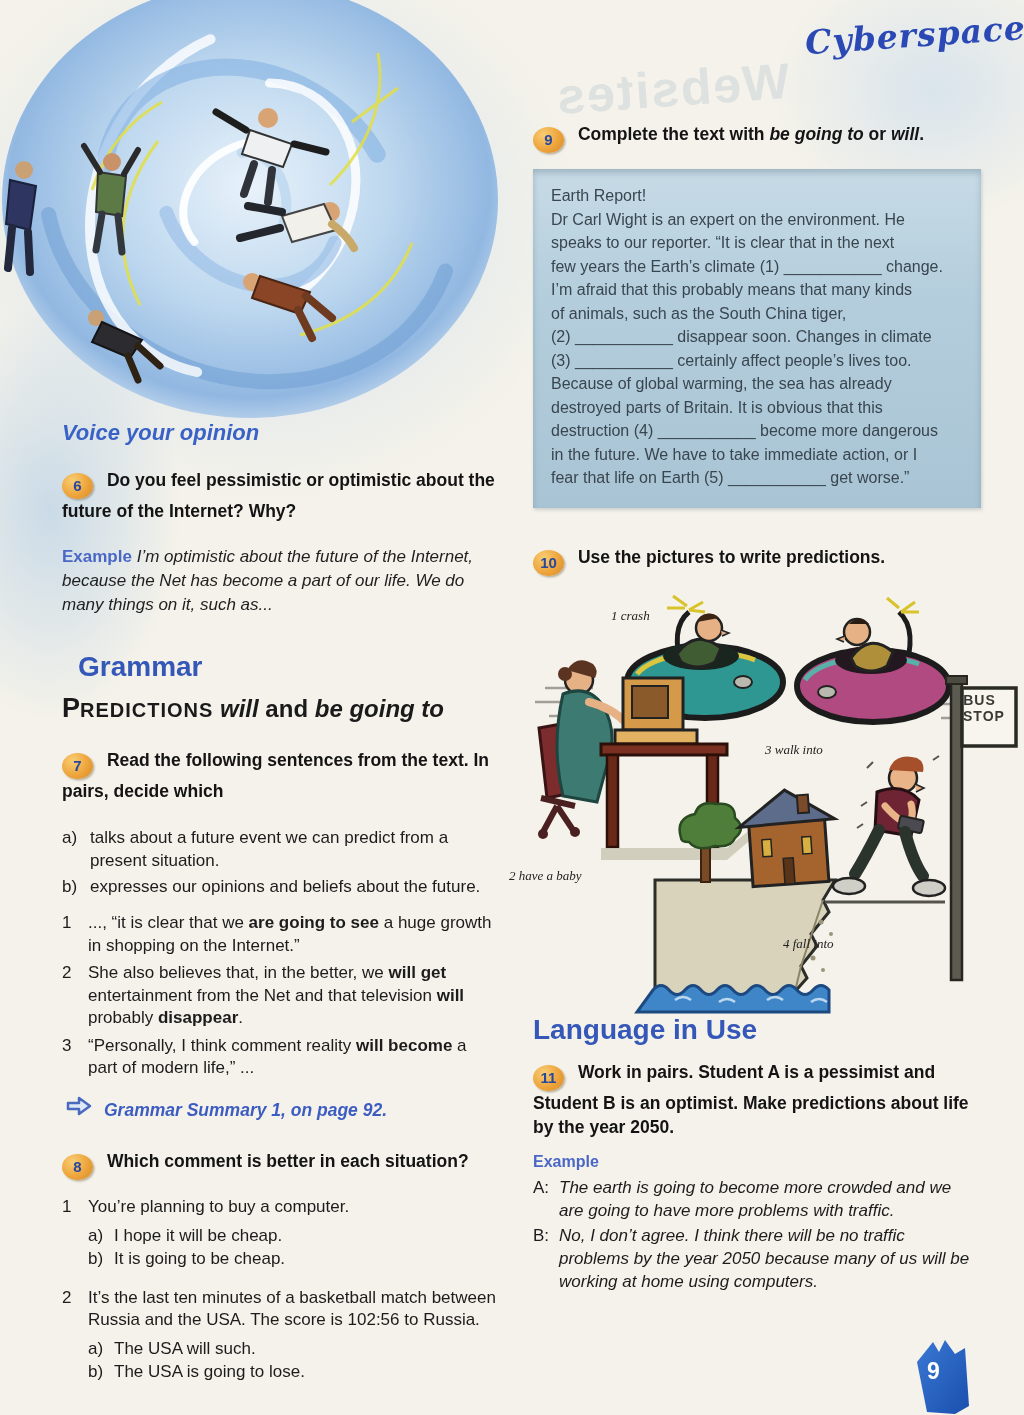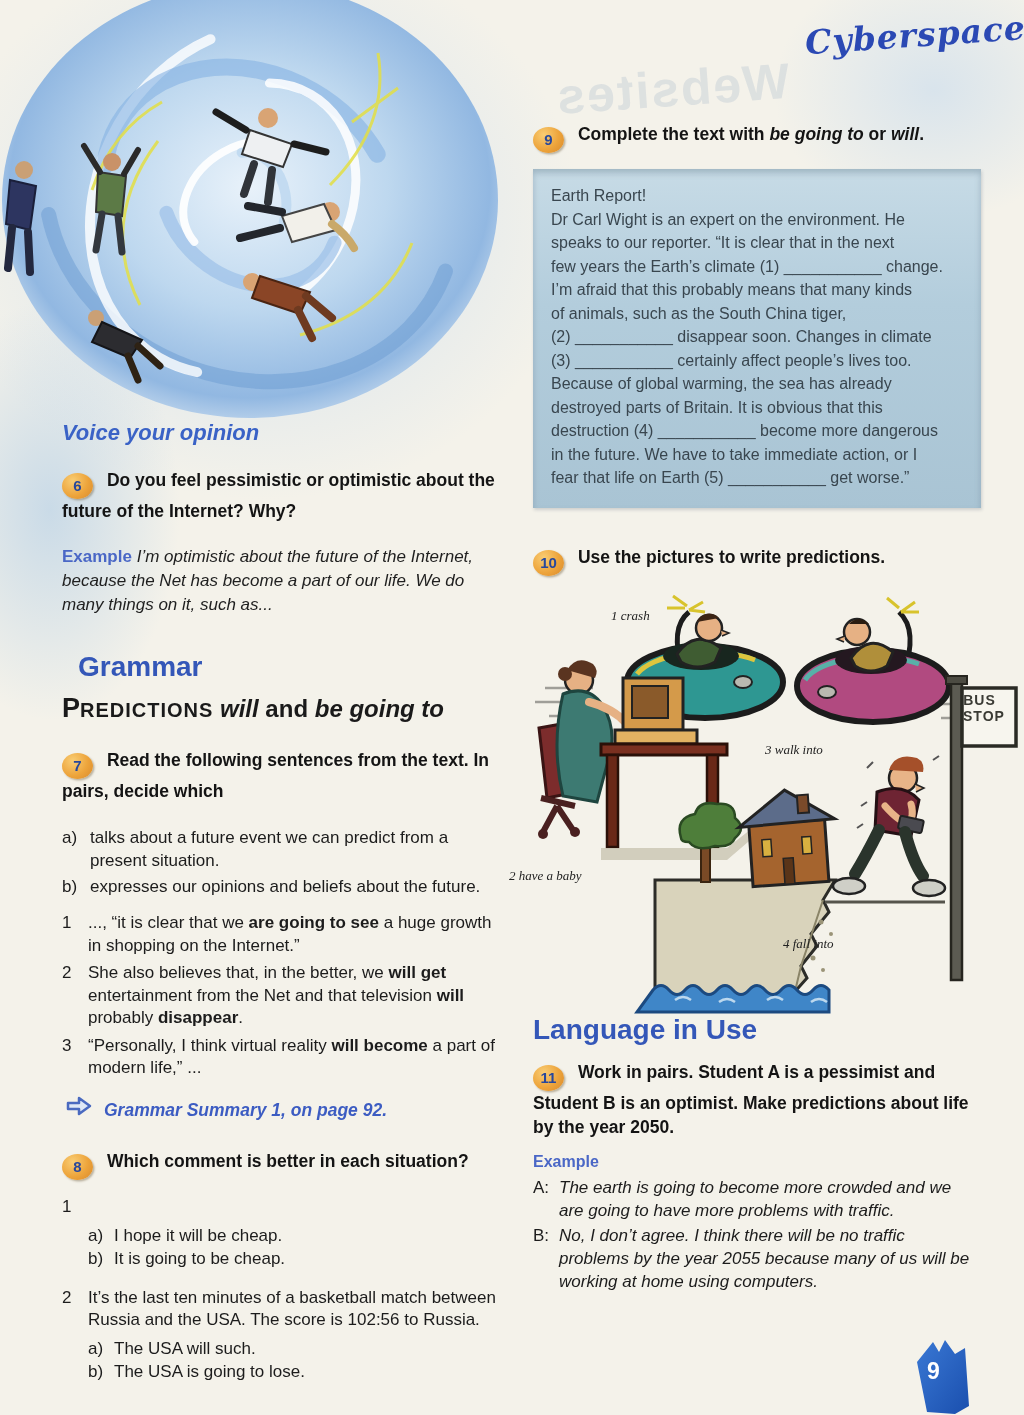--- a/index.html
+++ b/index.html
@@ -324,40 +324,41 @@
     <div class="item-row">
       <span class="item-num">1</span>
       <span><span>..., “it is clear that we </span><span class="seg-b">are going to see</span><span> a huge growth in shopping on the Internet.”</span></span>
     </div>
     <div class="item-row">
       <span class="item-num">2</span>
       <span><span>She also believes that, in the better, we </span><span class="seg-b">will get</span><span> entertainment from the Net and that television </span><span class="seg-b">will</span><span> probably </span><span class="seg-b">disappear</span><span>.</span></span>
     </div>
     <div class="item-row">
       <span class="item-num">3</span>
-      <span><span>“Personally, I think virtual reality </span><span class="seg-b">will become</span><span> a part of modern life,” ...</span></span>
+      <span><span>“Personally, I think comment reality </span><span class="seg-b">will become</span><span> a part of modern life,” ...</span></span>
     </div>
 
     <div class="summary-row">
       <span>
         <svg width="26" height="22" viewBox="0 0 26 22">
           <path d="M2 8 h11 v-5 l11 8 -11 8 v-5 h-11 z" fill="#dfe8f6" stroke="#4a6ac0" stroke-width="2.5" stroke-linejoin="round"></path>
         </svg>
       </span>
       <span class="summary-text">Grammar Summary 1, on page 92.</span>
     </div>
 
     <p class="ex-head" style="margin-bottom:16px;">
       <span class="badge">8</span>
       <span>Which comment is better in each situation?</span>
     </p>
 
     <div class="sit">
       <div class="item-row">
         <span class="item-num">1</span>
+        <span>You’re planning to buy a computer.</span>
       </div>
       <div class="sit-opts">
         <div class="sit-opt">
           <span class="opt-label">a)</span>
           <span>I hope it will be cheap.</span>
         </div>
         <div class="sit-opt">
           <span class="opt-label">b)</span>
           <span>It is going to be cheap.</span>
         </div>
@@ -391,21 +392,21 @@
     <p style="margin:0 0 4px 0;">
       <span class="example-label">Example</span>
     </p>
     <div class="dialogue">
       <div class="dlg-row">
         <span class="dlg-label">A:</span>
         <span class="dlg-text">The earth is going to become more crowded and we are going to have more problems with traffic.</span>
       </div>
       <div class="dlg-row">
         <span class="dlg-label">B:</span>
-        <span class="dlg-text">No, I don’t agree. I think there will be no traffic problems by the year 2055 because many of us will be working at home using computers.</span>
+        <span class="dlg-text">No, I don’t agree. I think there will be no traffic problems by the year 2050 because many of us will be working at home using computers.</span>
       </div>
     </div>
   </div>
 
   <div class="pagenum-wrap">
     <svg width="84" height="78" viewBox="0 0 84 78">
       <defs>
         <linearGradient id="pg" x1="0" y1="0" x2="1" y2="1">
           <stop offset="0%" stop-color="#3a78d4"></stop>
             <stop offset="100%" stop-color="#1a4fae"></stop>

